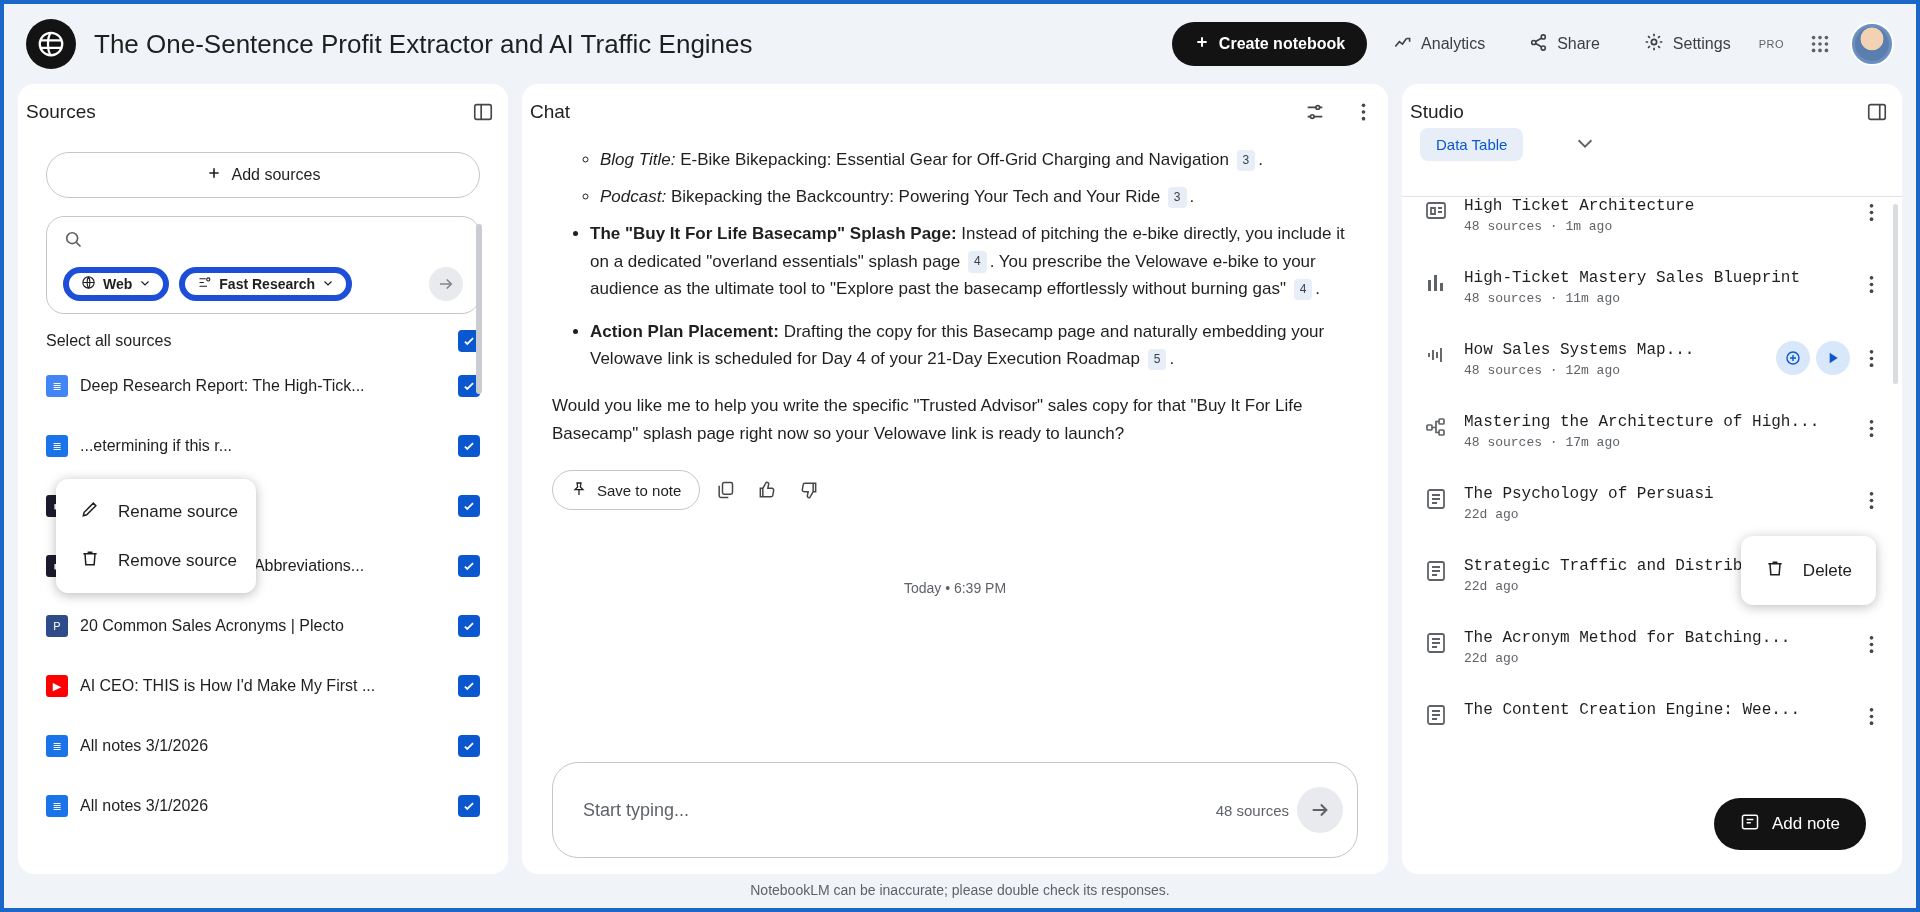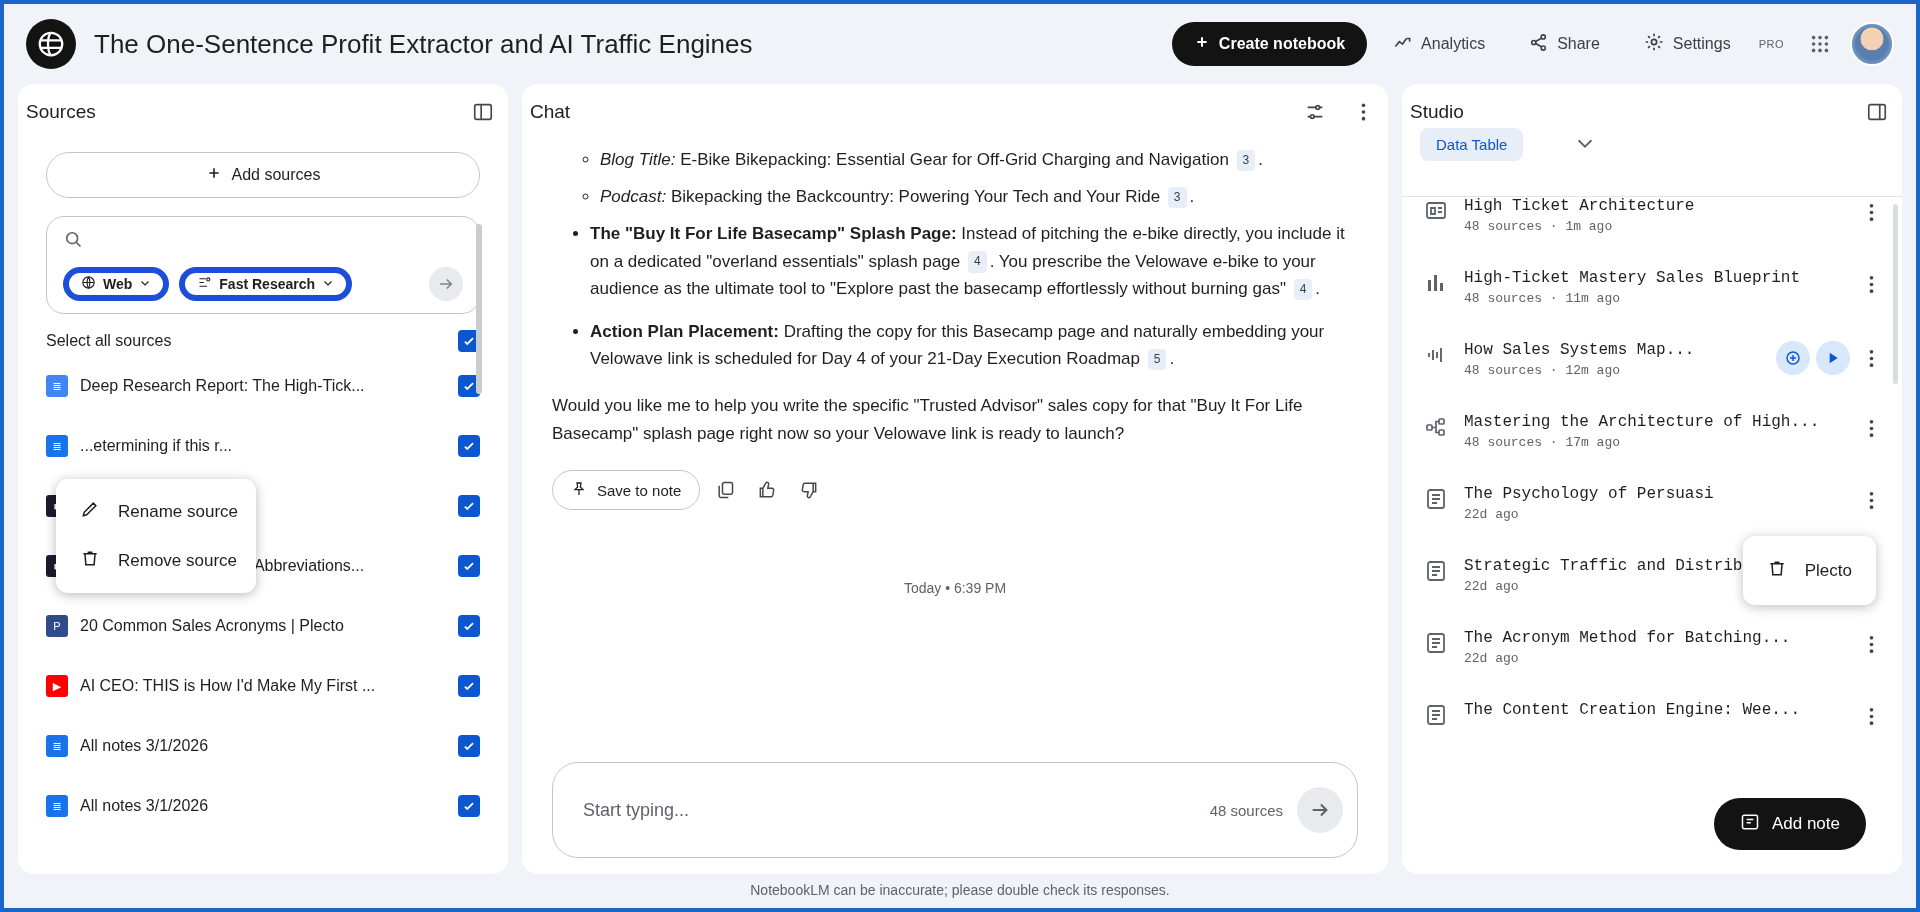--- a/index.html
+++ b/index.html
@@ -283,21 +283,21 @@
     display: flex; align-items: center;
     padding: 0 14px 0 28px;
   }
   .composer input {
     border: none; outline: none; background: transparent;
     font-size: 18px; color: #1f1f1f;
     flex: 1 1 auto;
     font-family: "Liberation Sans", sans-serif;
   }
   .composer input::placeholder { color: #5f6368; }
-  .src-count { font-size: 15px; color: #5f6368; margin-right: 14px; }
+  .src-count { font-size: 15px; color: #5f6368; margin-right: 8px; }
   .send-btn {
     width: 46px; height: 46px; border-radius: 50%;
     background: #e8eaed;
     display: flex; align-items: center; justify-content: center;
     color: #5f6368;
     cursor: pointer;
   }
   .scrollbar-thumb {
     position: absolute;
     right: 6px;
@@ -971,21 +971,21 @@
 
       </div>
 
       <div class="delete-menu">
         <div class="ctx-item">
           <span>
             <svg width="20" height="20" viewBox="0 0 24 24" stroke="#1f1f1f" stroke-width="1.8" fill="none">
               <path d="M4 7h16M10 7V5h4v2M6 7l1 13h10l1-13"></path>
             </svg>
           </span>
-          <span>Plecto</span>
+          <span>Delete</span>
         </div>
       </div>
 
       <div class="add-note-fab">
         <span>
           <svg width="20" height="20" viewBox="0 0 24 24" stroke="#fff" stroke-width="1.8" fill="none">
             <rect x="3" y="4" width="18" height="16" rx="2"></rect>
               <path d="M8 9h8M8 13h5"></path>
           </svg>
         </span>

